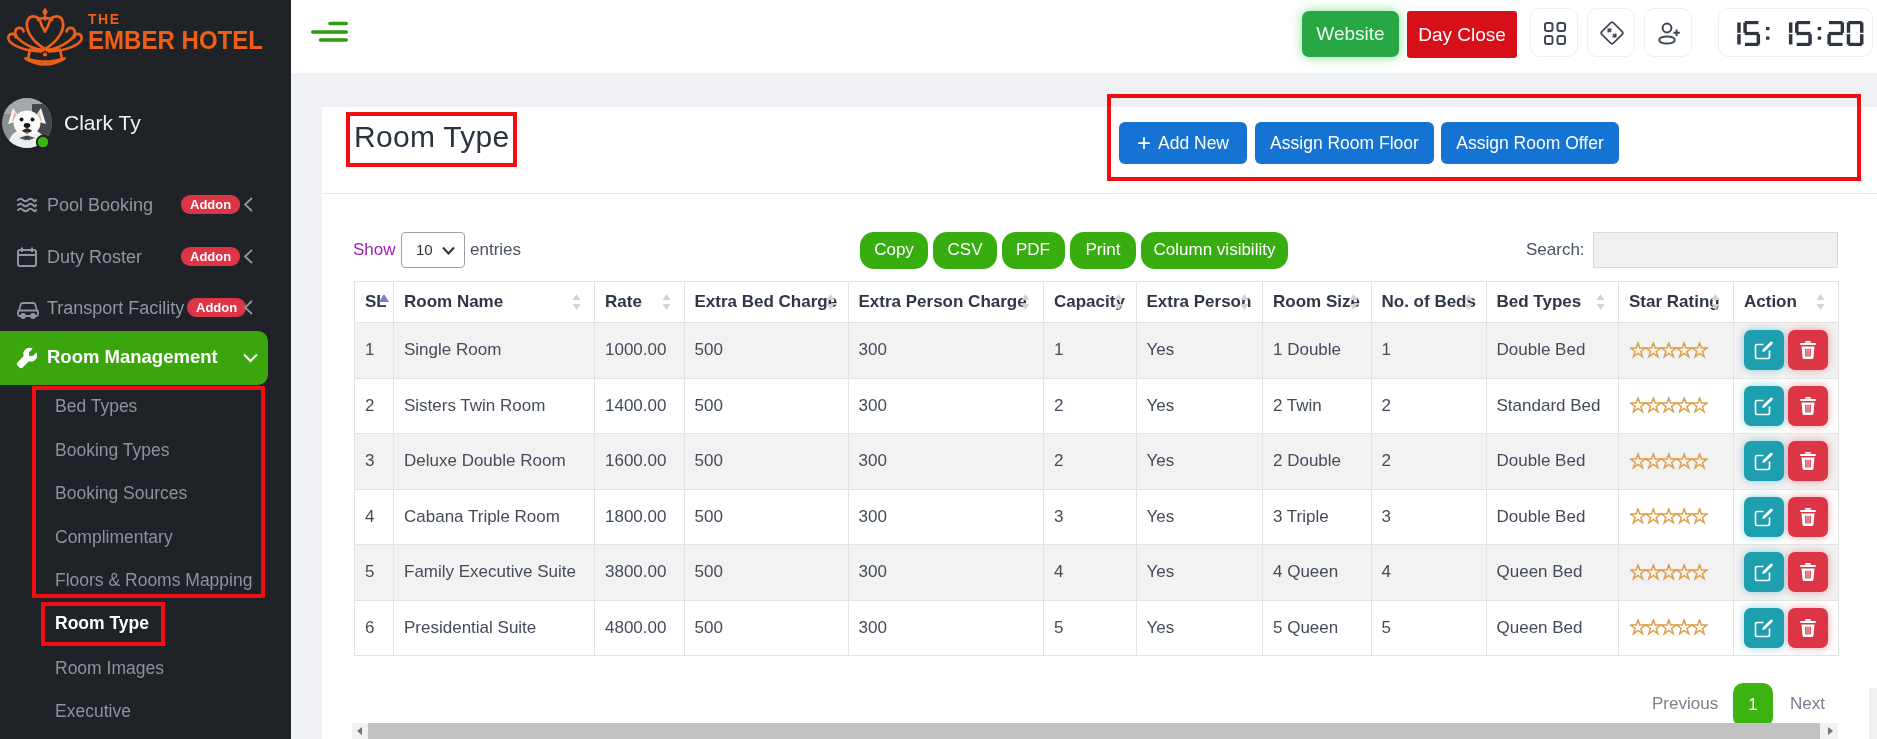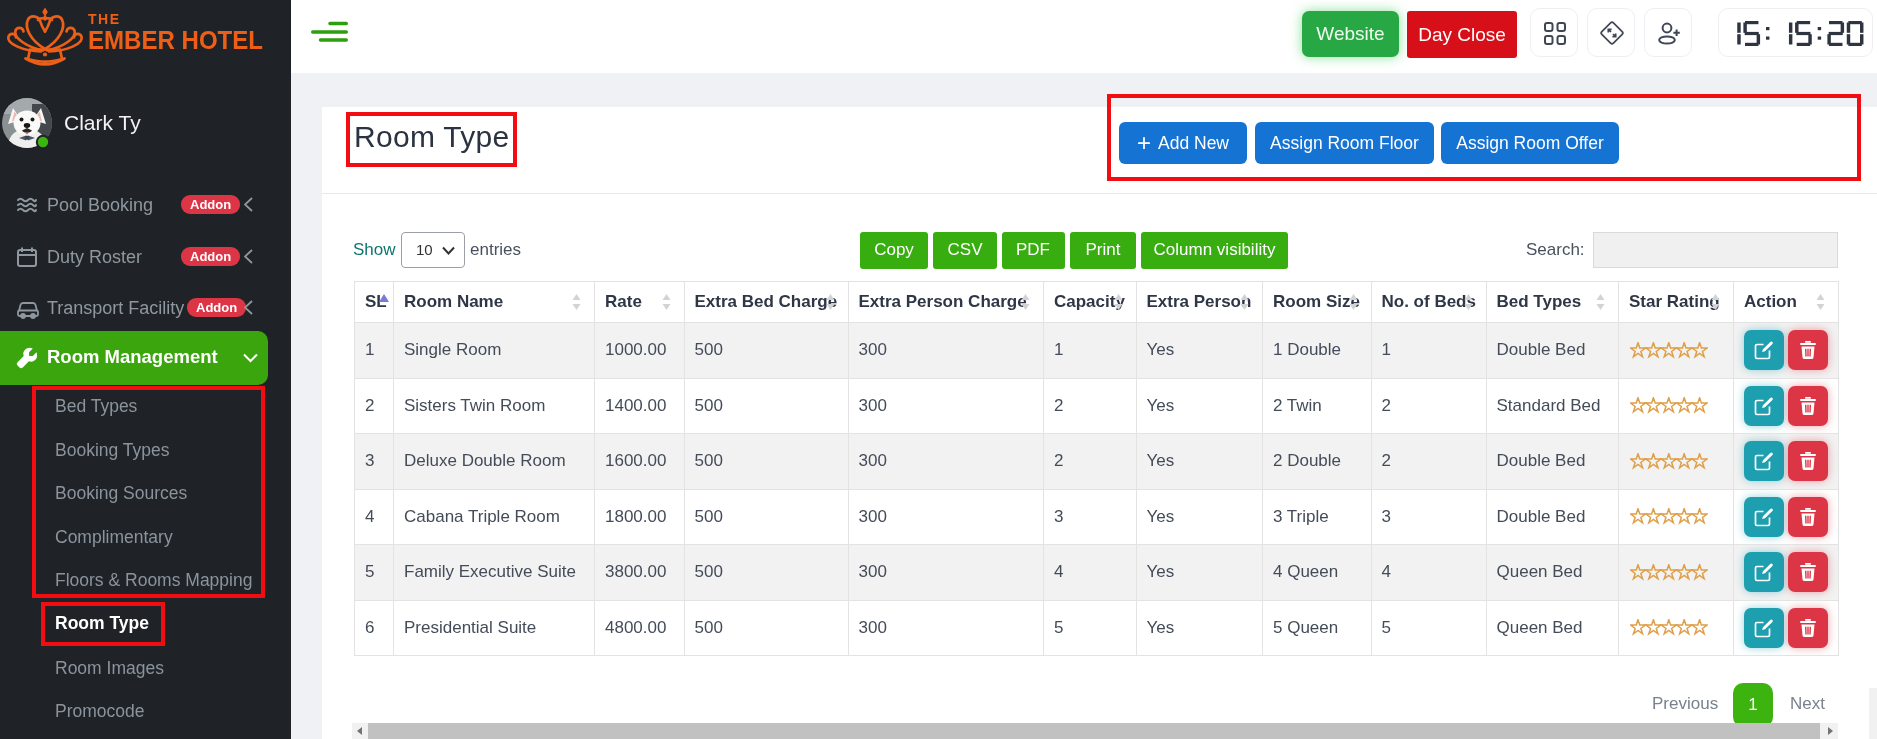--- a/index.html
+++ b/index.html
@@ -13,21 +13,21 @@
 .badge{position:absolute;top:2px;background:#dc3545;color:#fff;font-size:13px;font-weight:bold;border-radius:9px;padding:2px 9px;line-height:15px;}
 .chev{position:absolute;left:244px;top:4px;color:#8f979f;font-size:14px;}
 .subitem{position:absolute;left:55px;color:#8b939c;font-size:17.5px;}
 
 #topbar{position:absolute;left:291px;top:0;width:1586px;height:73px;background:#fff;box-shadow:0 2px 3px rgba(0,0,0,.06);}
 .iconcard{position:absolute;top:8px;width:48px;height:49px;border:1px solid #edeff2;border-radius:10px;background:#fff;}
 
 #main{position:absolute;left:291px;top:73px;width:1586px;height:666px;background:#f0f1f5;}
 #card{position:absolute;left:31px;top:34px;width:1555px;height:632px;background:#fff;}
 .bluebtn{position:absolute;top:15px;height:42px;background:#1573d3;color:#fff;font-size:17.5px;border-radius:6px;display:flex;align-items:center;justify-content:center;}
-.greenbtn{position:absolute;top:158.5px;height:37px;background:#38ad10;color:#fff;font-size:17px;border-radius:3px;display:flex;align-items:center;justify-content:center;}
+.greenbtn{position:absolute;top:158.5px;height:37px;background:#38ad10;color:#fff;font-size:17px;border-radius:14px;display:flex;align-items:center;justify-content:center;}
 .redbox{position:absolute;border:4px solid #f20d12;}
 
 #tblwrap{position:absolute;left:63px;top:208px;}
 table{border-collapse:collapse;table-layout:fixed;font-size:17px;color:#444c59;}
 th,td{border:1px solid #e3e3e3;overflow:hidden;white-space:nowrap;}
 th{font-weight:bold;color:#2f3746;text-align:left;padding:0 0 0 10px;position:relative;}
 td{padding:0 0 0 10px;}
 tr.odd td{background:#f2f2f2;}
 .sort{position:absolute;top:50%;margin-top:-8px;width:9px;height:16px;}
 .sort svg{display:block;}
@@ -145,21 +145,21 @@
         <path d="M1 1.5 L7.5 8 L14 1.5" stroke="#fff" stroke-width="2" fill="none"></path>
       </svg>
   </div>
   <div class="subitem" style="top:396px;">Bed Types</div>
   <div class="subitem" style="top:440px;">Booking Types</div>
   <div class="subitem" style="top:483px;">Booking Sources</div>
   <div class="subitem" style="top:527px;">Complimentary</div>
   <div class="subitem" style="top:570px;">Floors &amp; Rooms Mapping</div>
   <div class="subitem" style="top:613px;color:#fff;font-weight:bold;">Room Type</div>
   <div class="subitem" style="top:658px;">Room Images</div>
-  <div class="subitem" style="top:701px;">Promocode</div>
+  <div class="subitem" style="top:701px;">Executive</div>
 
   <div class="redbox" style="left:32px;top:386px;width:233px;height:212px;"></div>
   <div class="redbox" style="left:41px;top:602px;width:124px;height:44px;"></div>
 </div>
 
 <div id="topbar">
   <svg class="abs" style="left:20px;top:20px;" width="37" height="23" viewBox="0 0 37 23">
       <g stroke="#2f9e0d" stroke-width="3.4" stroke-linecap="round">
         <path d="M19 3.5 L35.3 3.5"></path>
         <path d="M1.7 12 L35.3 12"></path>
@@ -253,21 +253,21 @@
   <div class="abs" style="left:31px;top:120px;width:1555px;height:1px;background:#e8e9ec;"></div>
 
   <div class="abs" style="left:63px;top:47px;font-size:30px;color:#2b3240;letter-spacing:0.3px;">Room Type</div>
   <div class="redbox" style="left:55px;top:39px;width:171px;height:55px;"></div>
 
   <div class="bluebtn" style="left:828px;top:49px;width:128px;"><span style="font-size:24px;font-weight:300;margin-right:7px;">+</span>Add New</div>
   <div class="bluebtn" style="left:964px;top:49px;width:179px;">Assign Room Floor</div>
   <div class="bluebtn" style="left:1150px;top:49px;width:178px;">Assign Room Offer</div>
   <div class="redbox" style="left:816px;top:21px;width:754px;height:87px;"></div>
 
-  <div class="abs" style="left:62px;top:167px;font-size:17px;color:#0f766e;">Show</div>
+  <div class="abs" style="left:62px;top:167px;font-size:17px;color:#a21caf;">Show</div>
   <div class="abs" style="left:110px;top:159px;width:64px;height:36px;border:1px solid #9aa0a6;border-radius:4px;background:#fff;">
     <div class="abs" style="left:14px;top:8px;font-size:15px;color:#333;">10</div>
     <svg class="abs" style="left:40px;top:13px;" width="13" height="9" viewBox="0 0 13 9">
         <path d="M1 1.5 L6.5 7.5 L12 1.5" stroke="#333" stroke-width="2" fill="none"></path>
       </svg>
   </div>
   <div class="abs" style="left:179px;top:167px;font-size:17px;color:#49515e;">entries</div>
   <div class="greenbtn" style="left:569px;width:68px;">Copy</div>
   <div class="greenbtn" style="left:642px;width:64px;">CSV</div>
   <div class="greenbtn" style="left:710.5px;width:63px;">PDF</div>

